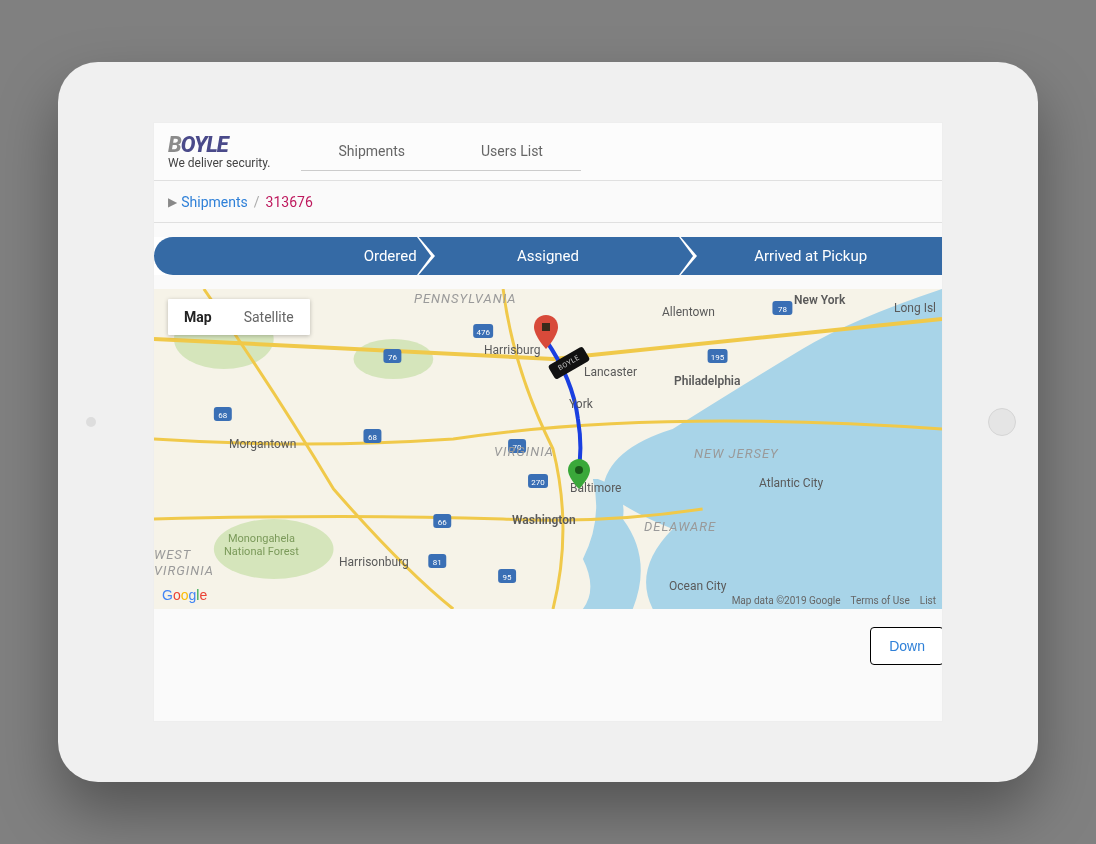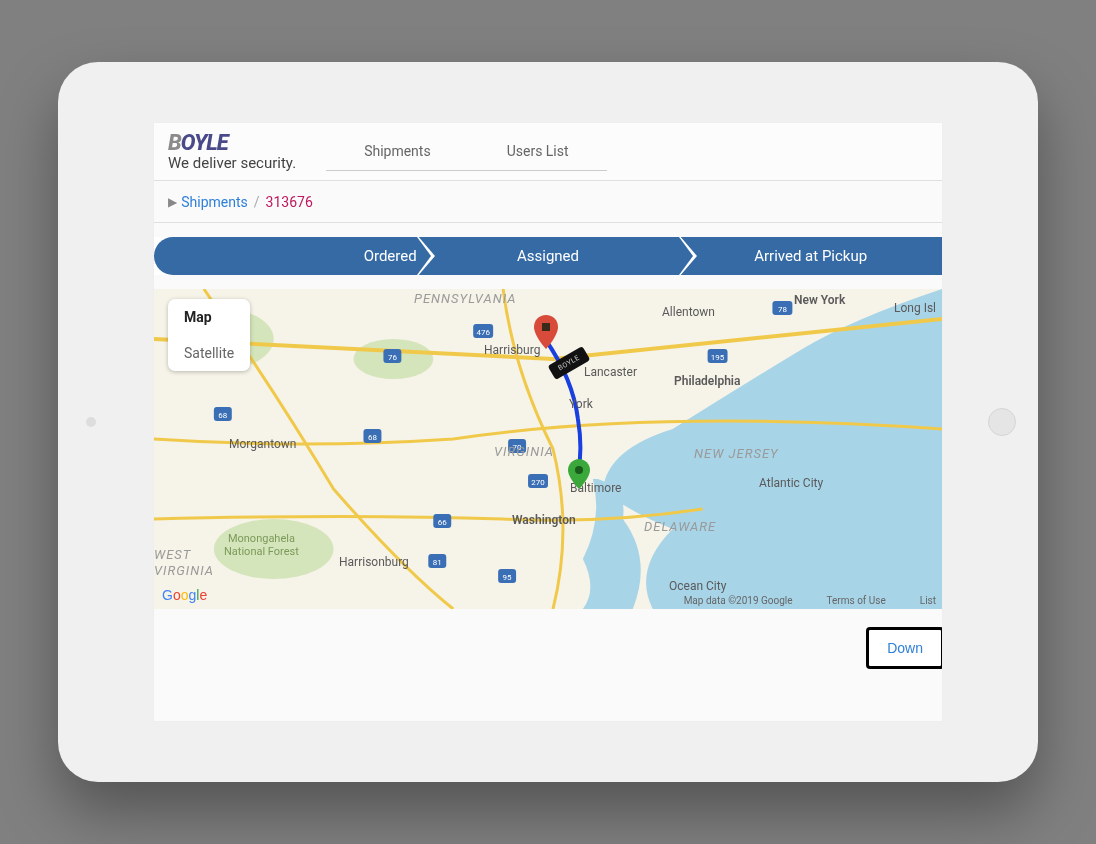--- a/index.html
+++ b/index.html
@@ -70,21 +70,21 @@
   .logo .name {
     font-size: 22px;
     font-weight: 800;
     font-style: italic;
     letter-spacing: -1px;
     color: #4a4a8a;
     line-height: 1;
   }
   .logo .name .b { color: #8b8b8b; }
   .logo .tagline {
-    font-size: 15px;
+    font-size: 12px;
     color: #444;
   }
   .nav {
     display: flex;
     gap: 0;
   }
   .nav-item {
     padding: 0 38px;
     font-size: 14px;
     color: #666;
@@ -180,24 +180,23 @@
     inset: 0;
     width: 100%;
     height: 100%;
   }
   .map-controls {
     position: absolute;
     top: 10px;
     left: 14px;
     display: flex;
     background: #fff;
-    border-radius: 7px;
+    border-radius: 1px;
     box-shadow: 0 1px 4px rgba(0,0,0,0.25);
     overflow: hidden;
-    flex-direction: column;
   }
   .map-ctrl {
     padding: 10px 16px;
     font-size: 14px;
     cursor: pointer;
     color: #666;
   }
   .map-ctrl.active {
     font-weight: 700;
     color: #222;
@@ -260,30 +259,30 @@
   .google-logo span:nth-child(6){color:#EA4335}
   .map-attrib {
     position: absolute;
     right: 6px;
     bottom: 3px;
     font-size: 10px;
     color: #666;
     display: flex;
     gap: 10px;
   }
-  .map-attrib span { cursor: pointer; margin-left: 24px; }
+  .map-attrib span { cursor: pointer; }
 
   
   .bottom-bar {
     display: flex;
     justify-content: flex-end;
     padding: 18px 0 0 0;
   }
   .download-btn {
-    border: 3px solid #000000;
+    border: 1px solid #000000;
     color: #2f80d8;
     background: #fff;
     font-size: 14px;
     padding: 10px 18px;
     border-radius: 4px;
     cursor: pointer;
     margin-right: -2px;
   }
 </style>
 </head>

